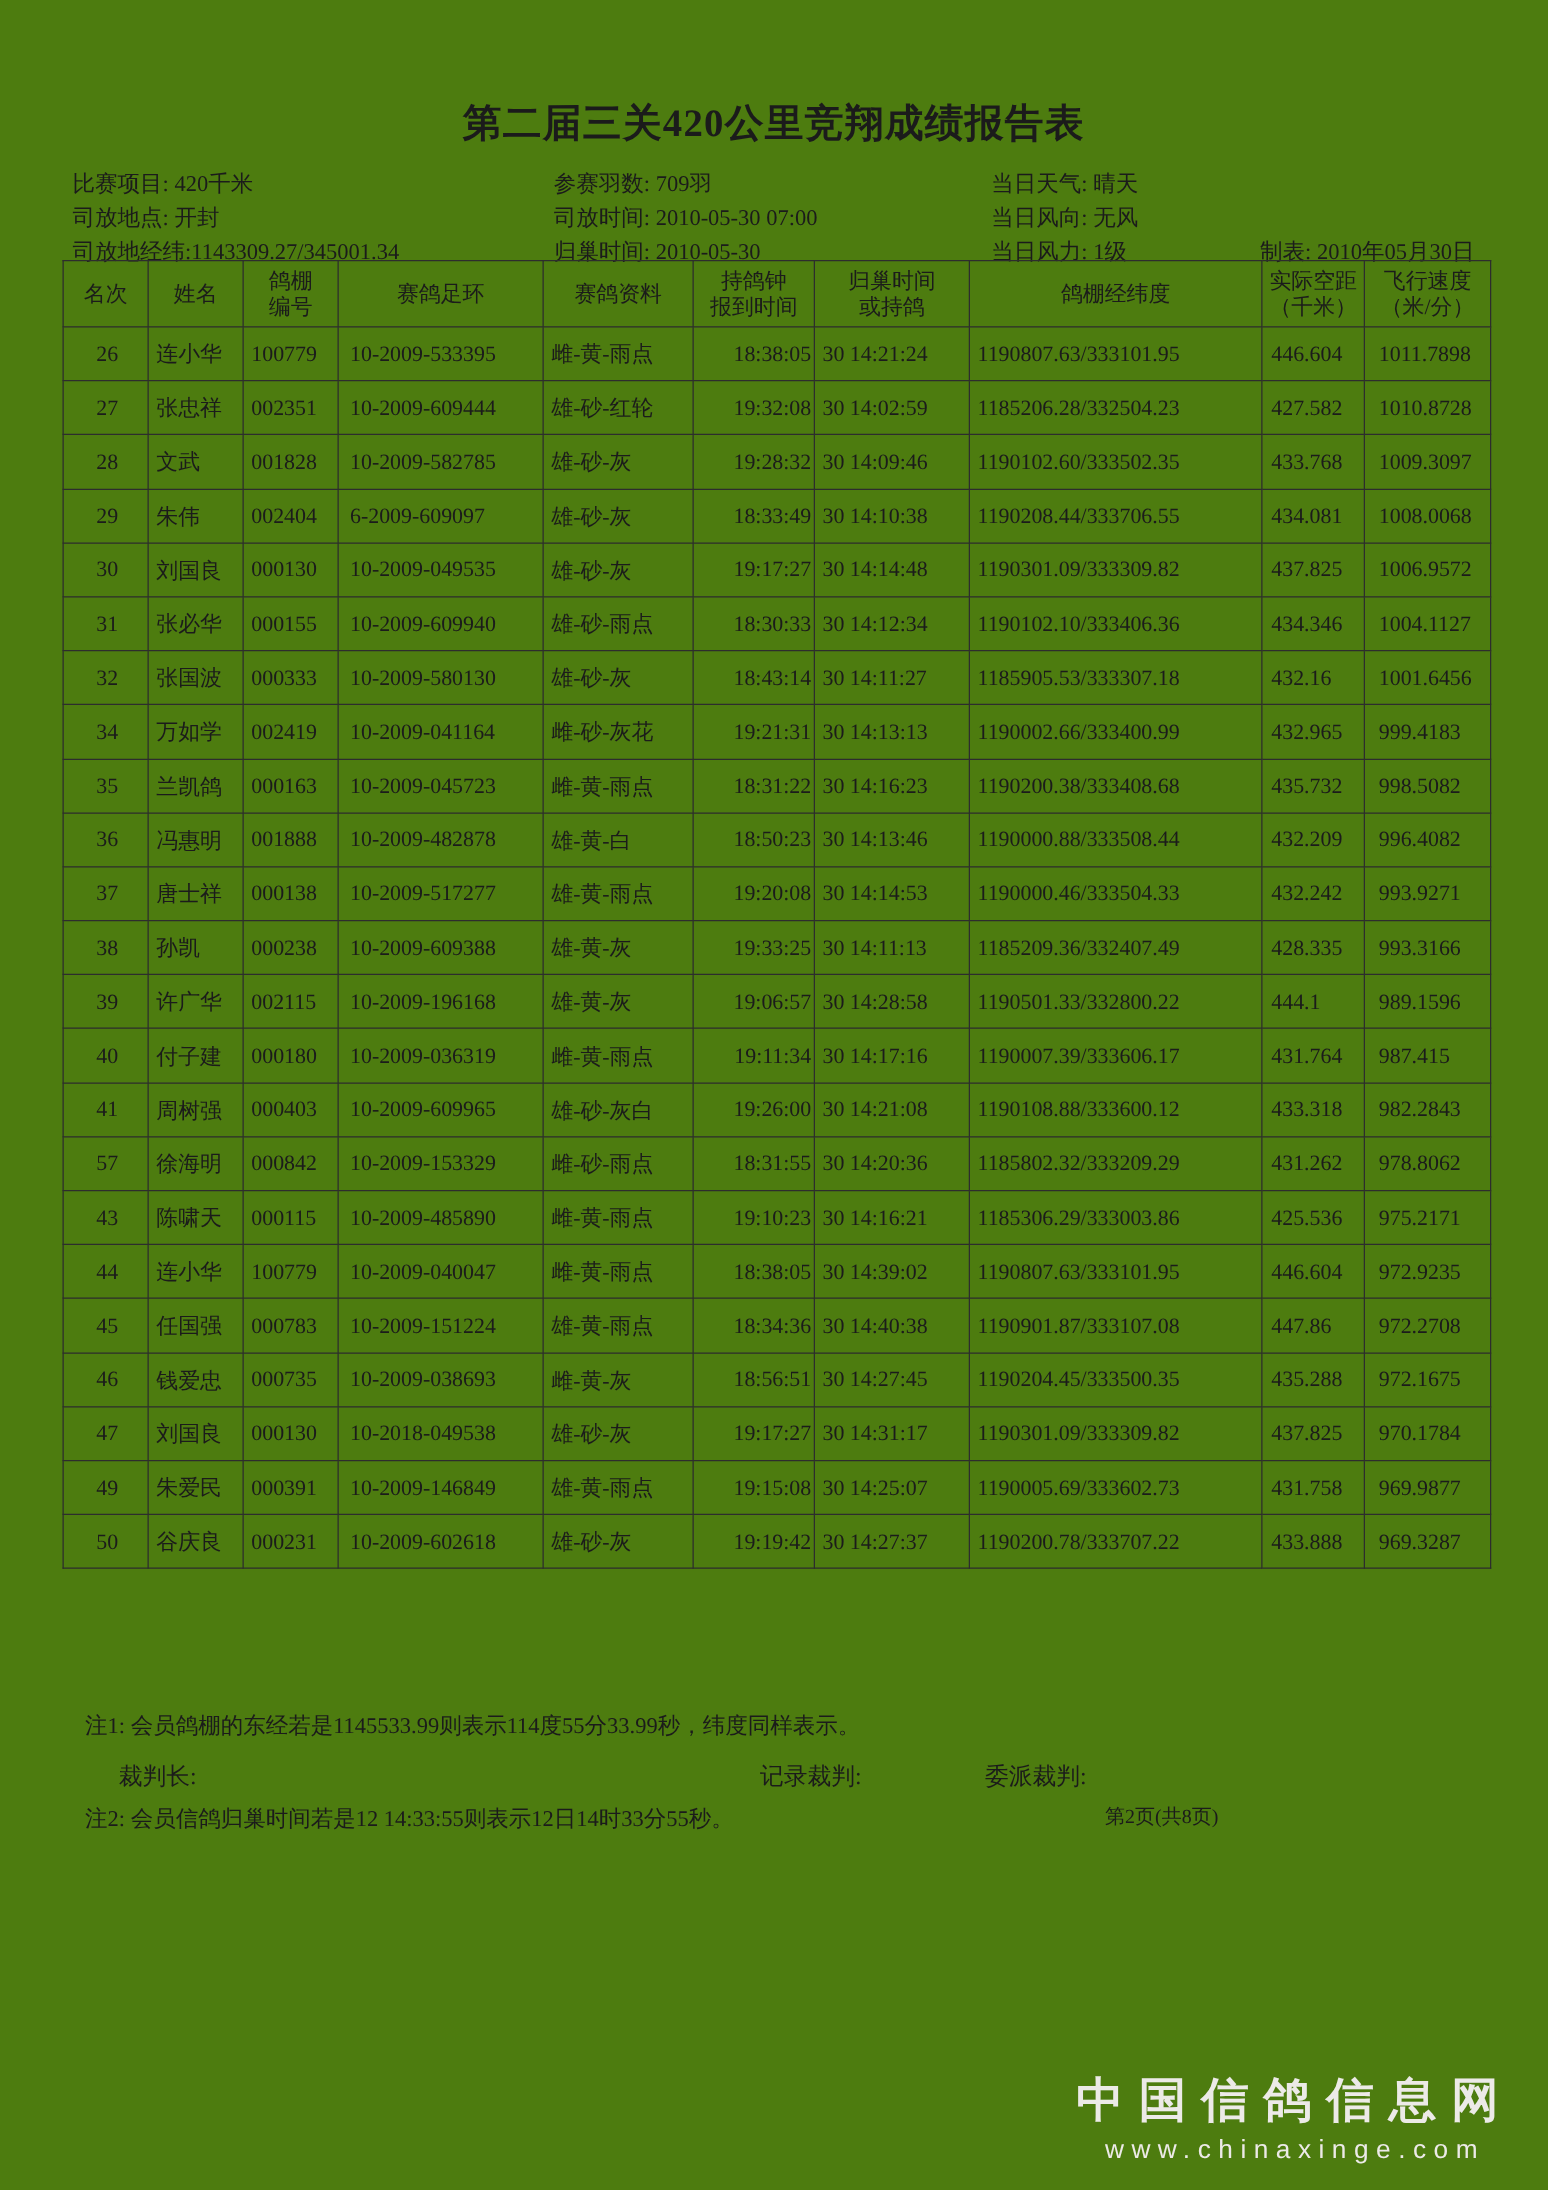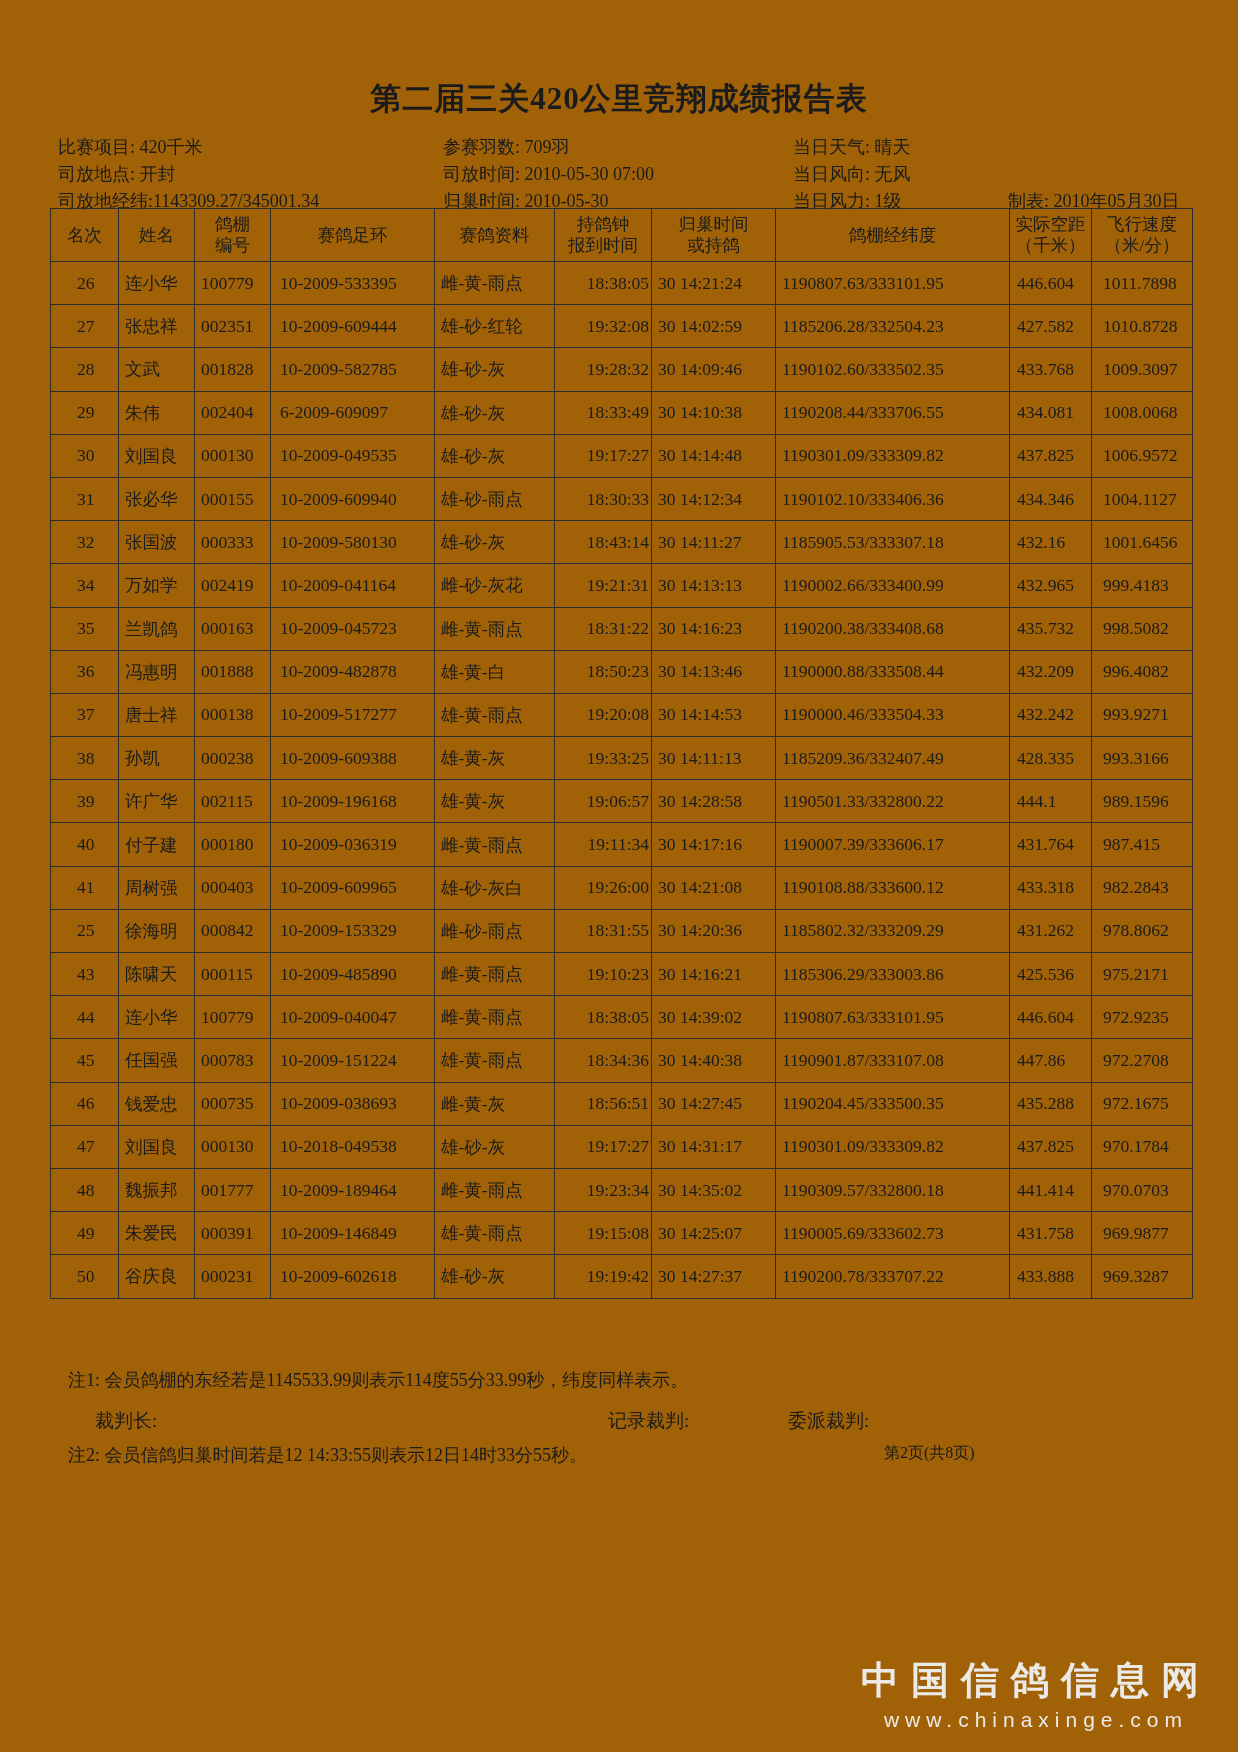--- a/index.html
+++ b/index.html
@@ -6,21 +6,21 @@
   body {
     background:#e8e8e8;
     font-family:"Liberation Serif","DejaVu Serif",serif;
     color:#1b1b1b;
   }
   .page {
     position:relative;
     width:1238px;
     height:1752px;
     margin:0 auto;
-    background:#a16207;
+    background:#4d7c0f;
     overflow:hidden;
   }
   .title {
     position:absolute;
     top:78px; left:0; width:1238px;
     text-align:center;
     font-size:31px;
     font-weight:700;
     letter-spacing:1px;
   }
@@ -347,21 +347,21 @@
           <td class="c2">000403</td>
           <td class="c3">10-2009-609965</td>
           <td class="c4">雄-砂-灰白</td>
           <td class="c5">19:26:00</td>
           <td class="c6">30 14:21:08</td>
           <td class="c7">1190108.88/333600.12</td>
           <td class="c8">433.318</td>
           <td class="c9">982.2843</td>
         </tr>
         <tr>
-          <td class="c0">25</td>
+          <td class="c0">57</td>
           <td class="c1">徐海明</td>
           <td class="c2">000842</td>
           <td class="c3">10-2009-153329</td>
           <td class="c4">雌-砂-雨点</td>
           <td class="c5">18:31:55</td>
           <td class="c6">30 14:20:36</td>
           <td class="c7">1185802.32/333209.29</td>
           <td class="c8">431.262</td>
           <td class="c9">978.8062</td>
         </tr>
@@ -419,32 +419,20 @@
           <td class="c2">000130</td>
           <td class="c3">10-2018-049538</td>
           <td class="c4">雄-砂-灰</td>
           <td class="c5">19:17:27</td>
           <td class="c6">30 14:31:17</td>
           <td class="c7">1190301.09/333309.82</td>
           <td class="c8">437.825</td>
           <td class="c9">970.1784</td>
         </tr>
         <tr>
-          <td class="c0">48</td>
-          <td class="c1">魏振邦</td>
-          <td class="c2">001777</td>
-          <td class="c3">10-2009-189464</td>
-          <td class="c4">雌-黄-雨点</td>
-          <td class="c5">19:23:34</td>
-          <td class="c6">30 14:35:02</td>
-          <td class="c7">1190309.57/332800.18</td>
-          <td class="c8">441.414</td>
-          <td class="c9">970.0703</td>
-        </tr>
-        <tr>
           <td class="c0">49</td>
           <td class="c1">朱爱民</td>
           <td class="c2">000391</td>
           <td class="c3">10-2009-146849</td>
           <td class="c4">雄-黄-雨点</td>
           <td class="c5">19:15:08</td>
           <td class="c6">30 14:25:07</td>
           <td class="c7">1190005.69/333602.73</td>
           <td class="c8">431.758</td>
           <td class="c9">969.9877</td>

